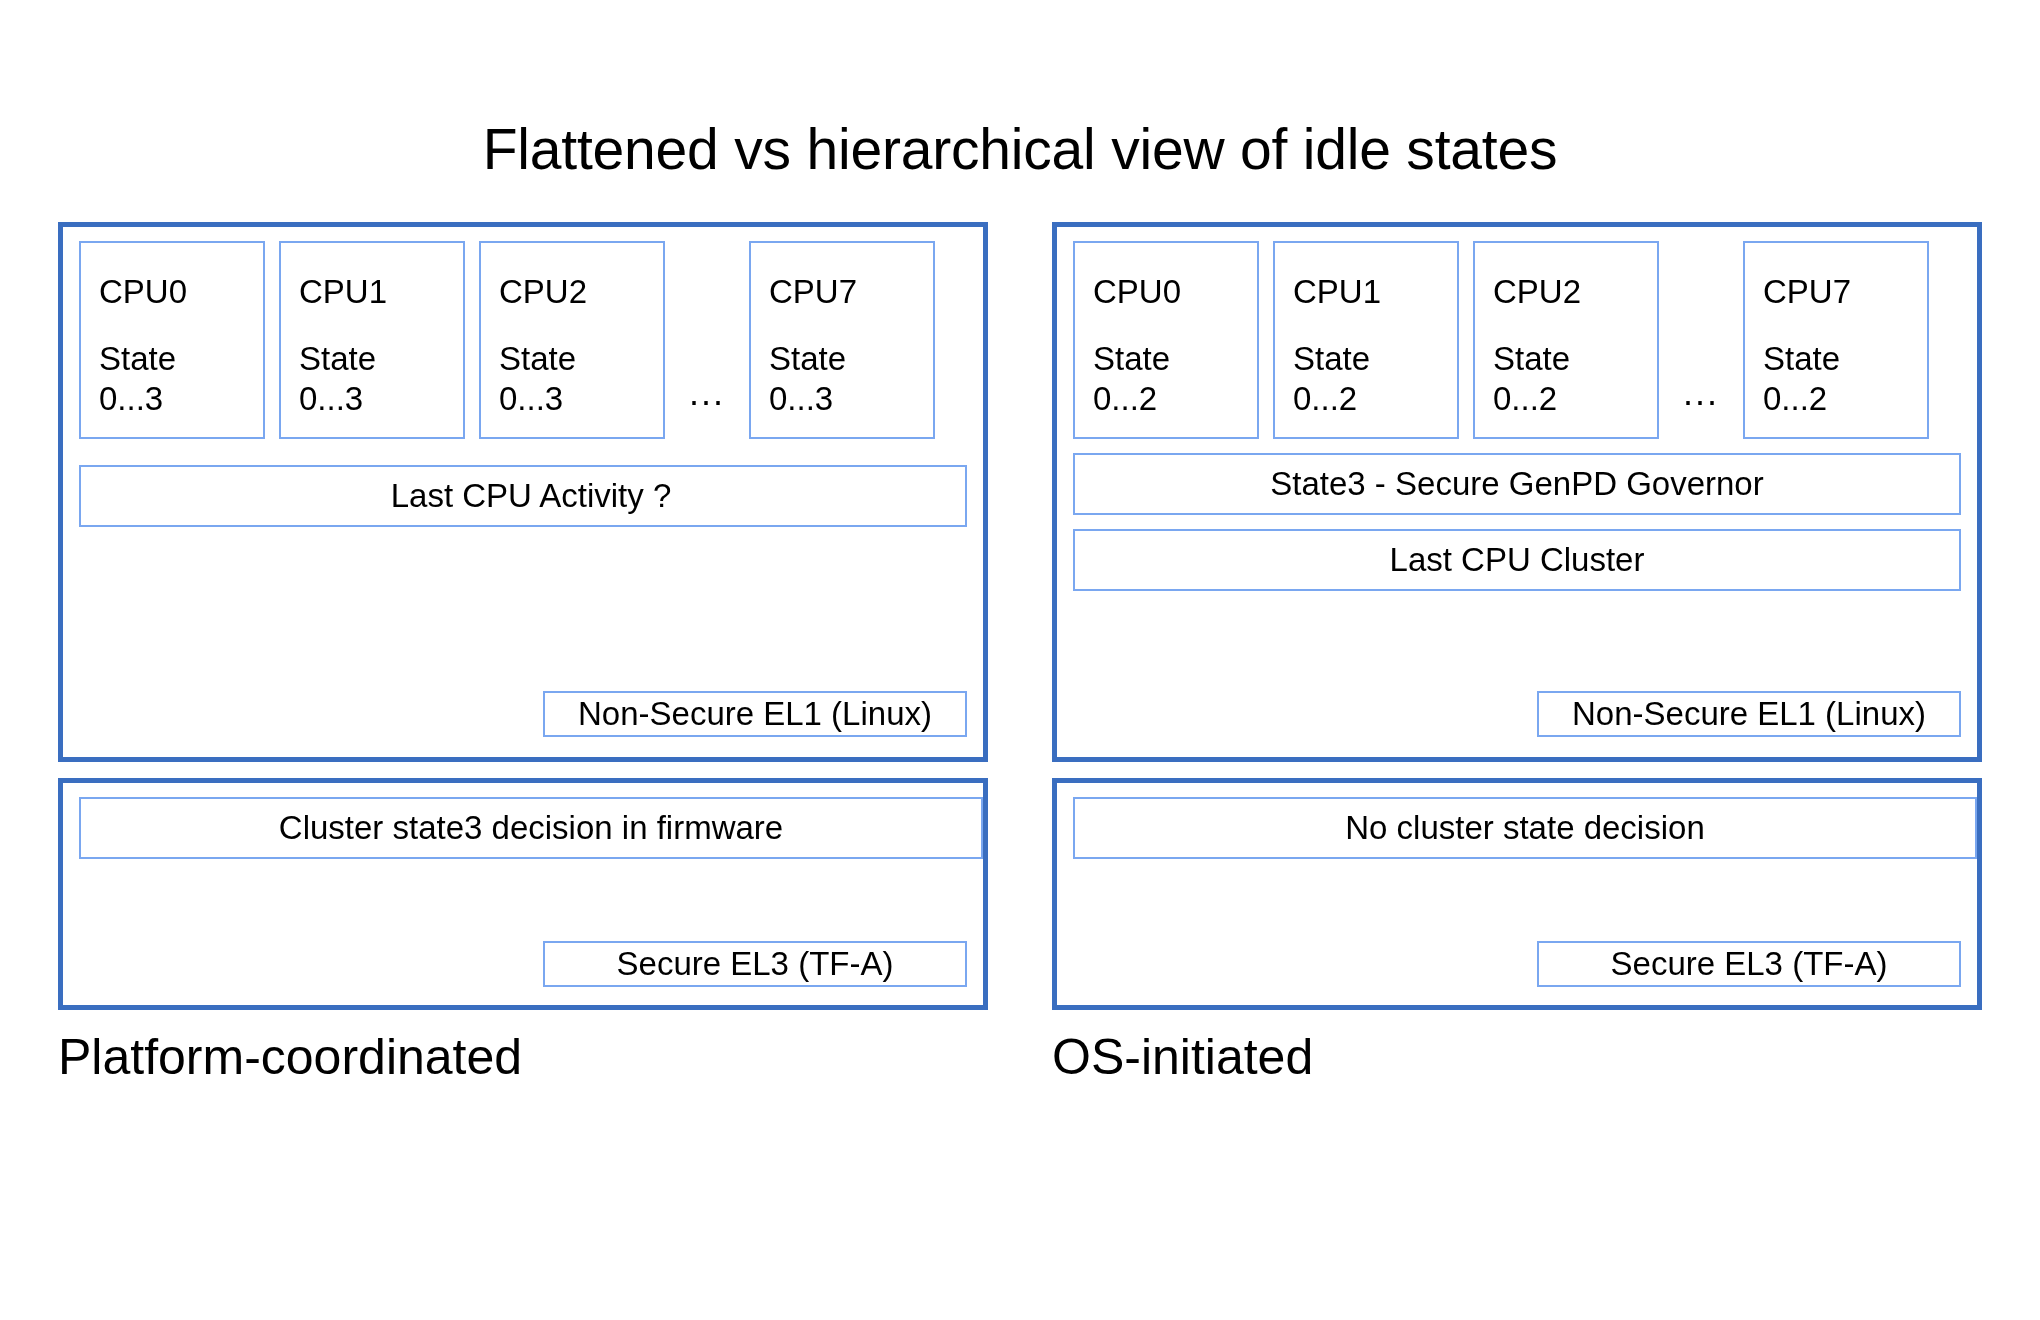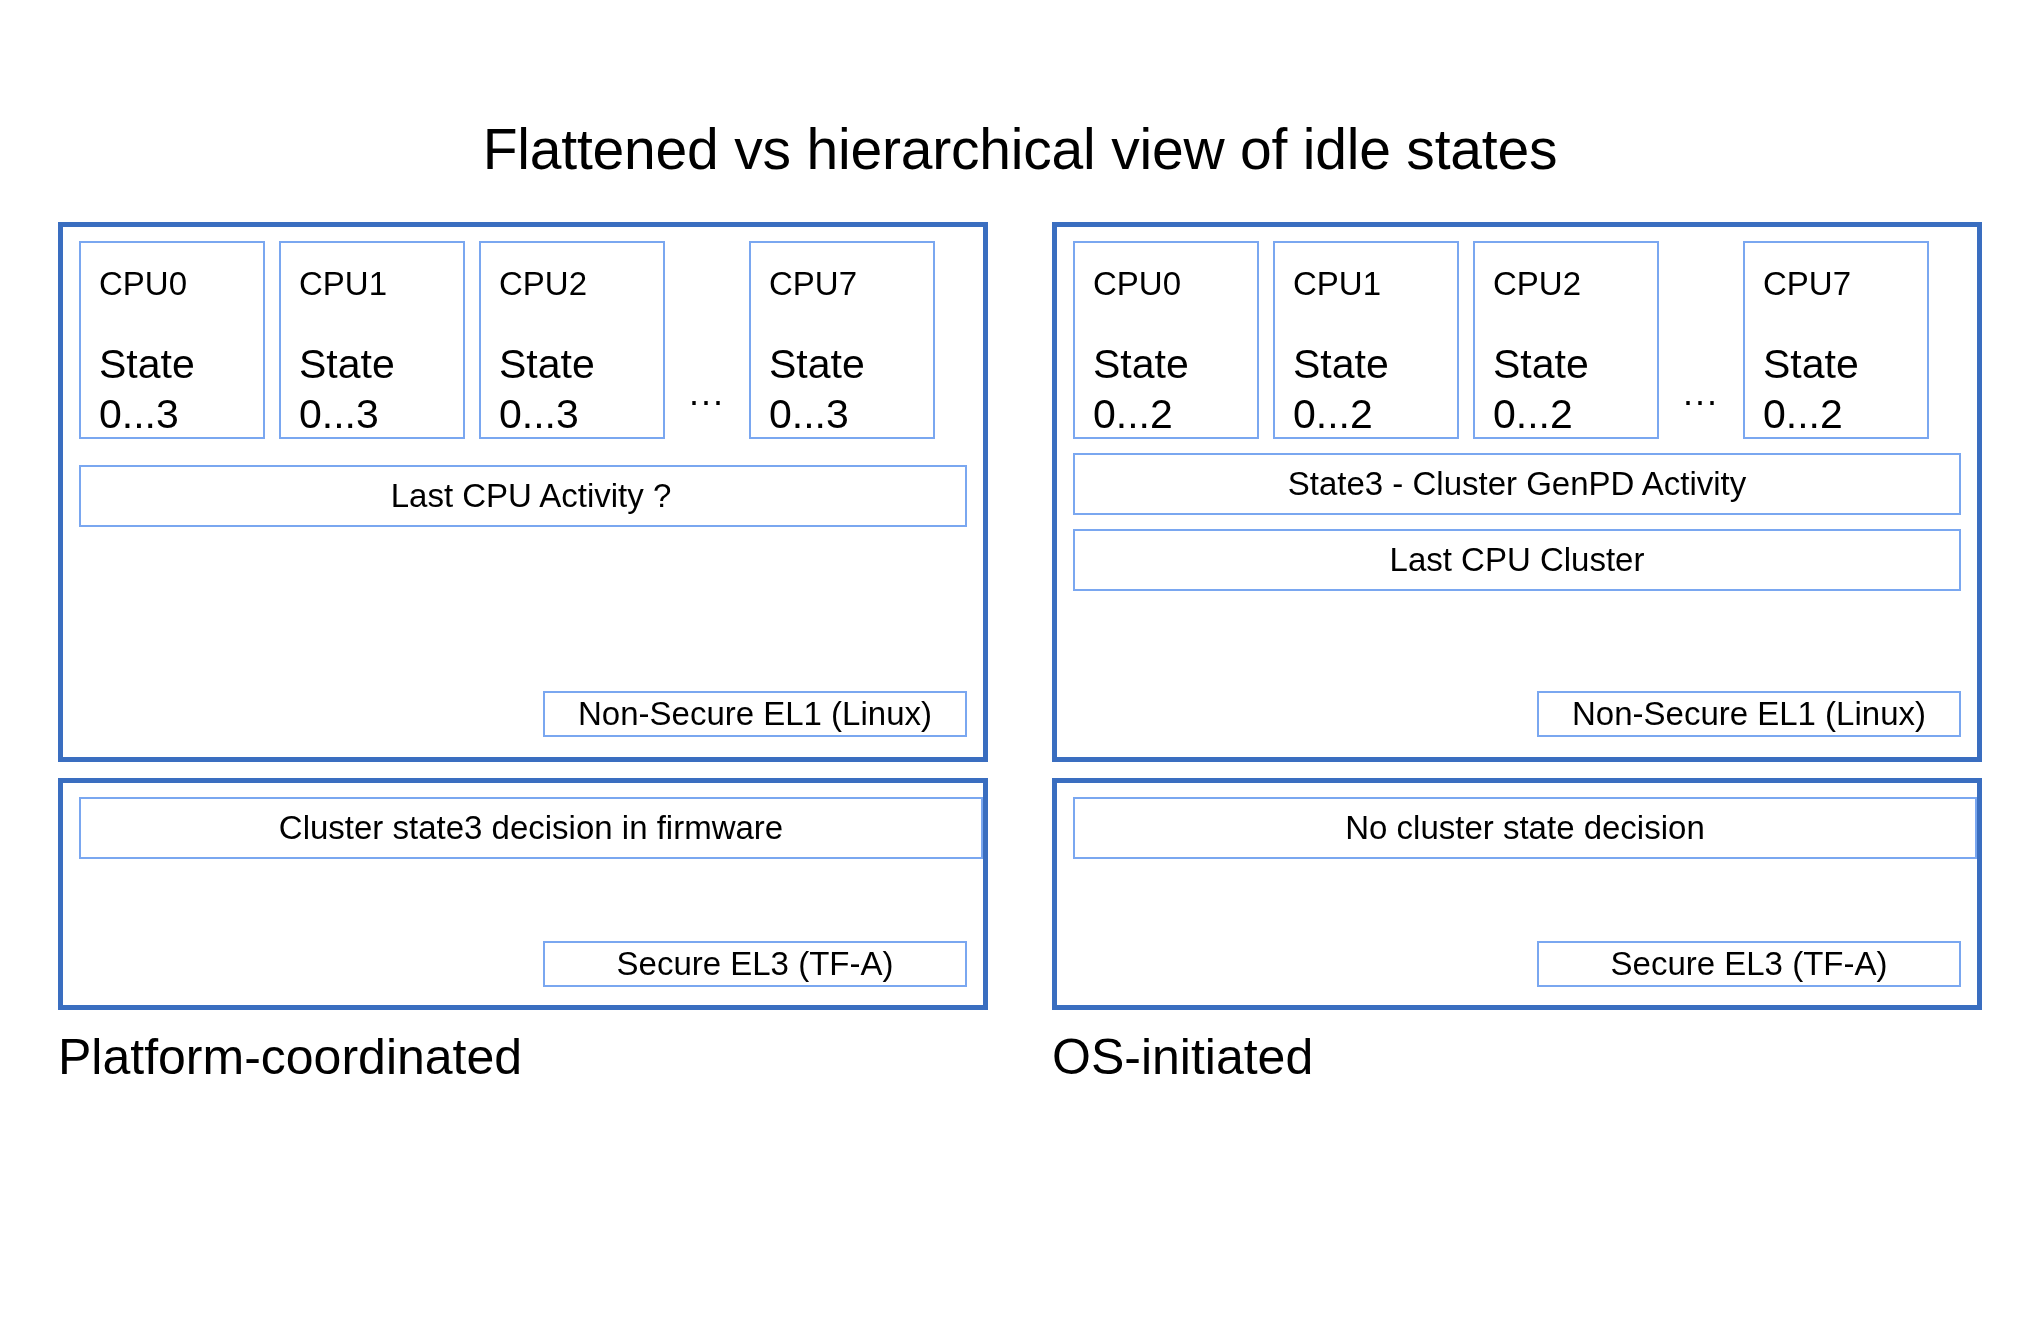--- a/index.html
+++ b/index.html
@@ -76,33 +76,33 @@
   
   .cpu-row {
     display: flex;
     align-items: flex-start;
     gap: 14px;
     height: 198px;
   }
   .cpu-box {
     width: 186px;
     height: 198px;
-    padding: 20px 0 0 18px;
+    padding: 28px 0 0 18px;
     position: relative;
   }
   .cpu-box .cpu-name {
     display: block;
     font-size: 33px;
   }
   .cpu-box .cpu-state {
     display: block;
     position: absolute;
     left: 18px;
     top: 96px;
-    font-size: 41px;
+    font-size: 33px;
     line-height: 1.22;
     white-space: pre-line;
   }
   .ellipsis {
     align-self: flex-end;
     font-size: 36px;
     line-height: 1;
     padding: 0 10px 28px 10px;
     letter-spacing: 2px;
     color: #000000;
@@ -212,21 +212,21 @@
 0...2</span>
         </div>
         <div class="ellipsis">...</div>
         <div class="box cpu-box">
           <span class="cpu-name">CPU7</span>
           <span class="cpu-state">State
 0...2</span>
         </div>
       </div>
 
-      <div class="box bar mt-b">State3 - Cluster GenPD Activity</div>
+      <div class="box bar mt-b">State3 - Secure GenPD Governor</div>
       <div class="box bar mt-b">Last CPU Cluster</div>
 
       <div class="box level-box level-el1">Non-Secure EL1 (Linux)</div>
     </div>
 
     <div class="panel panel-fw">
       <div class="box bar">No cluster state decision</div>
       <div class="box level-box level-el3">Secure EL3 (TF-A)</div>
     </div>
 

